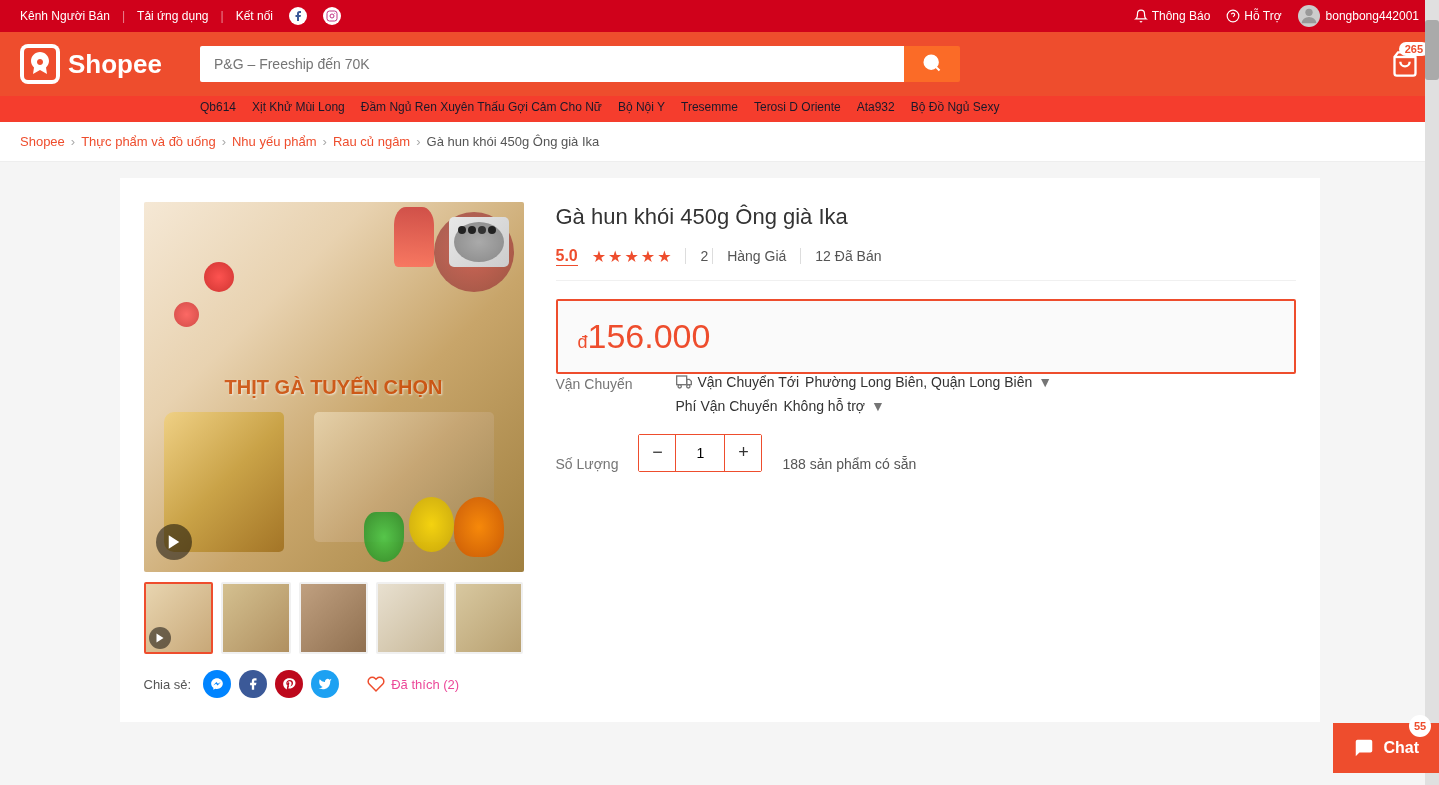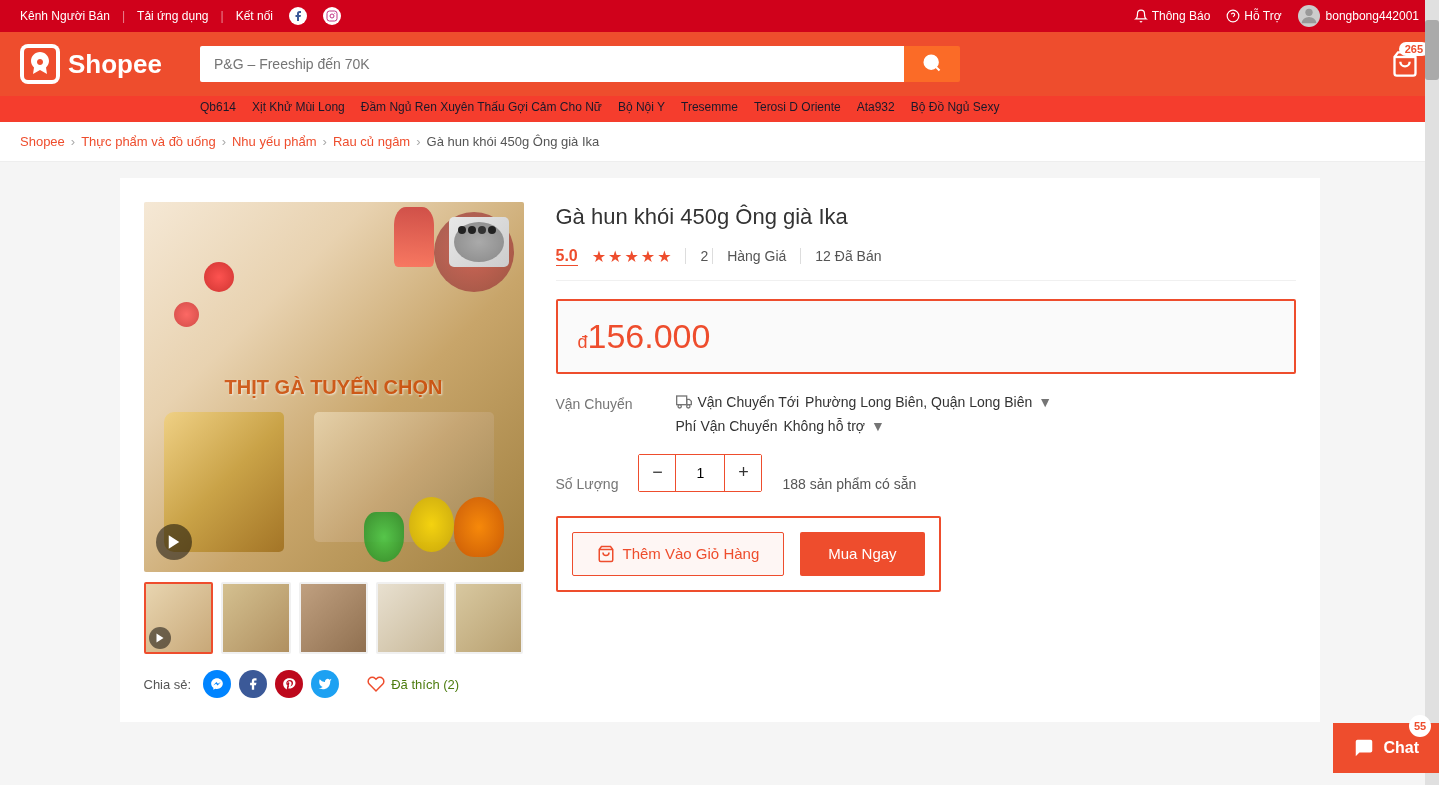--- a/index.html
+++ b/index.html
@@ -44,34 +44,34 @@
 
     .thumbnail-row { display: flex; gap: 8px; margin-top: 10px; }
     .thumb { width: 72px; height: 72px; border-radius: 2px; background: #f0f0f0; overflow: hidden; cursor: pointer; position: relative; border: 2px solid transparent; display: flex; align-items: center; justify-content: center; }
     .thumb.active { border-color: #ee4d2d; }
     .thumb-play { position: absolute; bottom: 3px; left: 3px; background: rgba(0,0,0,0.5); border-radius: 50%; width: 22px; height: 22px; display: flex; align-items: center; justify-content: center; }
 
     
     .share-row { display: flex; align-items: center; gap: 12px; margin-top: 16px; font-size: 13px; color: #555; }
     .share-icons { display: flex; gap: 8px; }
     .share-icon-circle { width: 28px; height: 28px; border-radius: 50%; display: flex; align-items: center; justify-content: center; cursor: pointer; }
-    .like-area { display: flex; align-items: center; gap: 6px; color: #4d7c0f; cursor: pointer; }
+    .like-area { display: flex; align-items: center; gap: 6px; color: #ec4899; cursor: pointer; }
 
     
     .product-info { flex: 1; }
     .product-title { font-size: 22px; font-weight: 500; color: #333; margin-bottom: 14px; line-height: 1.4; }
     .rating-row { display: flex; align-items: center; gap: 14px; margin-bottom: 18px; padding-bottom: 14px; border-bottom: 1px solid #f0f0f0; }
     .rating-score { color: #ee4d2d; font-size: 16px; font-weight: bold; border-bottom: 1px solid #ee4d2d; cursor: pointer; }
     .stars { display: flex; gap: 2px; }
     .star { color: #ee4d2d; font-size: 16px; }
     .reviews { color: #555; font-size: 14px; }
     .reviews span { border-left: 1px solid #ddd; padding-left: 14px; }
 
     
-    .price-box { background: #fafafa; padding: 16px 20px; margin-bottom: 20px; border: 2px solid #ee4d2d; border-radius: 2px; }
+    .price-box { background: #fafafa; padding: 16px 20px; border: 2px solid #ee4d2d; border-radius: 2px; }
     .price { color: #ee4d2d; font-size: 34px; font-weight: 400; }
     .price .currency { font-size: 18px; }
 
     
     .shipping-section { margin-bottom: 20px; }
     .info-row { display: flex; gap: 0; margin-bottom: 12px; align-items: flex-start; }
     .info-label { color: #757575; font-size: 14px; width: 120px; flex-shrink: 0; padding-top: 2px; }
     .info-value { color: #333; font-size: 14px; display: flex; align-items: flex-start; gap: 8px; flex-direction: column; }
     .shipping-detail { display: flex; align-items: center; gap: 6px; }
     .shipping-detail svg { width: 16px; height: 16px; }
@@ -372,33 +372,20 @@
         <div class="qty-control">
           <button class="qty-btn">−</button>
           <input type="text" class="qty-input" value="1" style="">
           <button class="qty-btn">+</button>
         </div>
         <span class="stock-info">188 sản phẩm có sẵn</span>
       </div>
     </div>
 
     
-    <div style="display:inline-flex;gap:16px;border:2px solid #ee4d2d;padding:14px;border-radius:2px;">
-      <button class="btn-add-cart">
-        <svg viewBox="0 0 24 24" width="18" height="18" fill="none" stroke="#ee4d2d" stroke-width="2">
-            <path d="M6 2L3 6v14a2 2 0 0 0 2 2h14a2 2 0 0 0 2-2V6l-3-4z"></path>
-            <line x1="3" y1="6" x2="21" y2="6"></line>
-            <path d="M16 10a4 4 0 0 1-8 0"></path>
-          </svg>
-        <span>Thêm Vào Giỏ Hàng</span>
-      </button>
-      <button class="btn-buy">
-        <span>Mua Ngay</span>
-      </button>
-    </div>
 
   </div>
 </div>
 
 <div class="chat-button">
   <span class="chat-badge">55</span>
   <svg viewBox="0 0 24 24" width="22" height="22" fill="#fff">
       <path d="M21 15a2 2 0 0 1-2 2H7l-4 4V5a2 2 0 0 1 2-2h14a2 2 0 0 1 2 2z"></path>
     </svg>
   <span>Chat</span>

